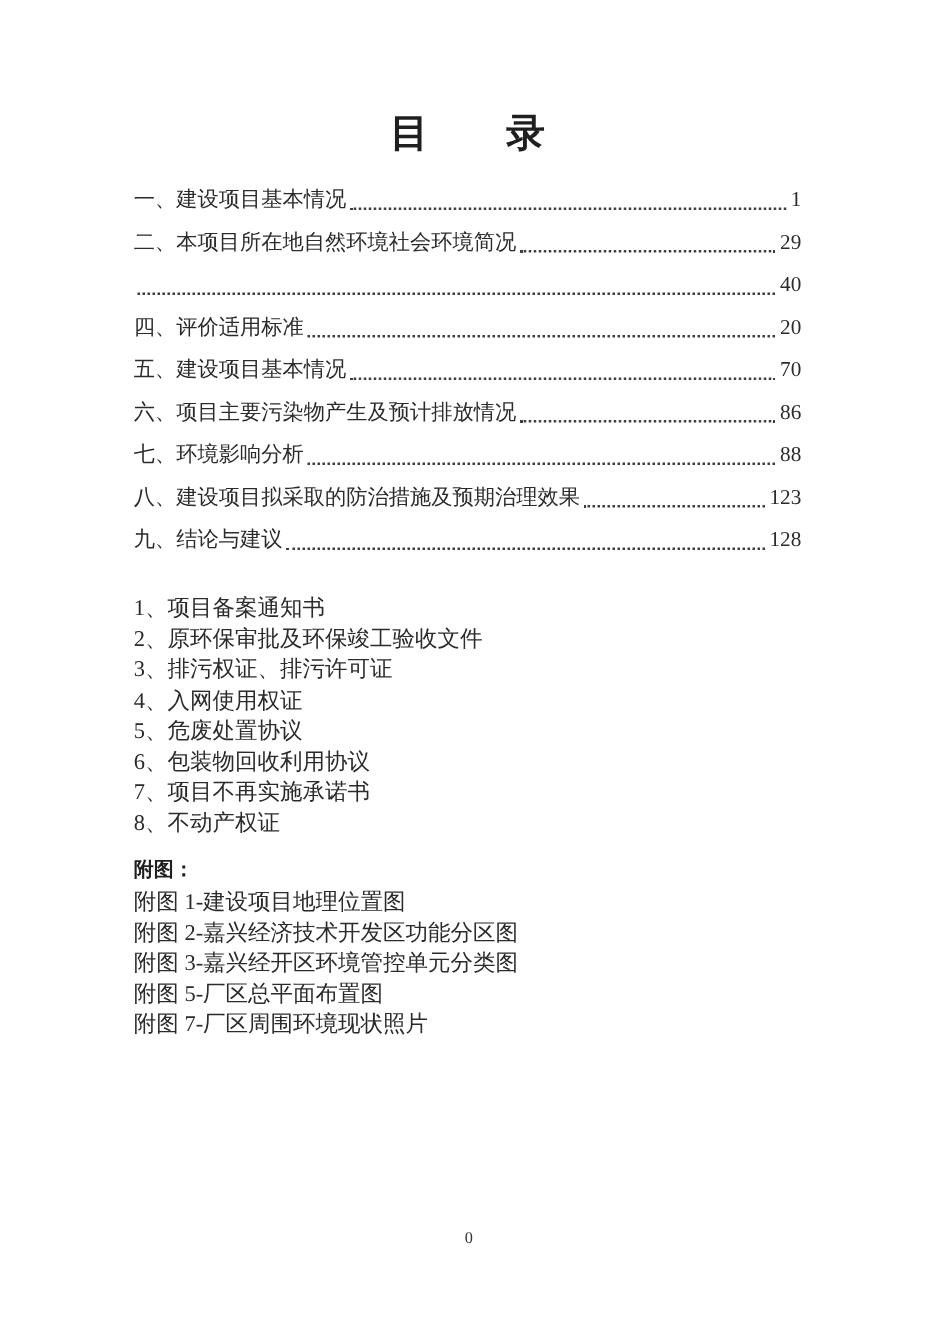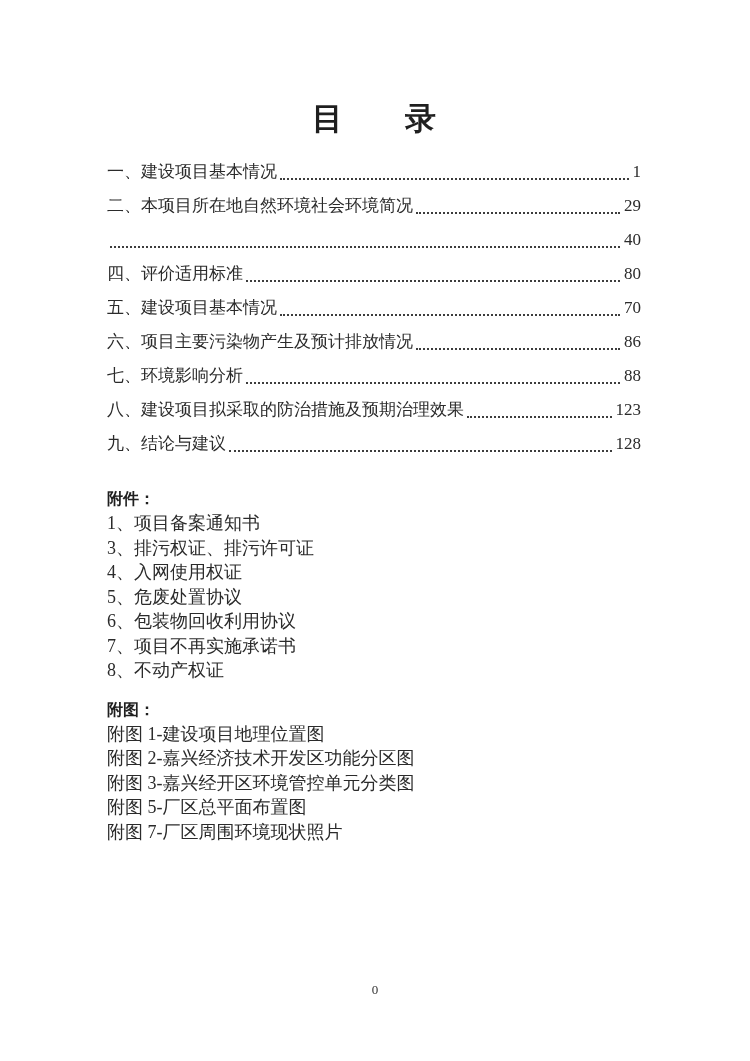--- a/index.html
+++ b/index.html
@@ -11,21 +11,21 @@
   .page {
     position: relative;
     width: 750px;
     height: 1061px;
     background: #ffffff;
     overflow: hidden;
   }
   .content {
     position: absolute;
     left: 107px;
-    top: 12px;
+    top: 0;
     width: 534px;
   }
   .doc-title {
     margin-top: 88px;
     text-align: center;
     font-size: 31px;
     font-weight: bold;
     line-height: 38px;
     color: #1f1f1f;
     white-space: pre;
@@ -96,21 +96,21 @@
         <span class="toc-leader"></span>
         <span class="toc-page">29</span>
       </div>
       <div class="toc-row">
         <span class="toc-leader"></span>
         <span class="toc-page">40</span>
       </div>
       <div class="toc-row">
         <span class="toc-label">四、评价适用标准</span>
         <span class="toc-leader"></span>
-        <span class="toc-page">80</span>
+        <span class="toc-page">20</span>
       </div>
       <div class="toc-row">
         <span class="toc-label">五、建设项目基本情况</span>
         <span class="toc-leader"></span>
         <span class="toc-page">70</span>
       </div>
       <div class="toc-row">
         <span class="toc-label">六、项目主要污染物产生及预计排放情况</span>
         <span class="toc-leader"></span>
         <span class="toc-page">86</span>
@@ -126,22 +126,22 @@
         <span class="toc-page">123</span>
       </div>
       <div class="toc-row">
         <span class="toc-label">九、结论与建议</span>
         <span class="toc-leader"></span>
         <span class="toc-page">128</span>
       </div>
     </div>
 
     <div class="section">
-      <div class="section-heading">附件：</div>
       <div class="section-item">1、项目备案通知书</div>
+      <div class="section-item">2、原环保审批及环保竣工验收文件</div>
       <div class="section-item">3、排污权证、排污许可证</div>
       <div class="section-item">4、入网使用权证</div>
       <div class="section-item">5、危废处置协议</div>
       <div class="section-item">6、包装物回收利用协议</div>
       <div class="section-item">7、项目不再实施承诺书</div>
       <div class="section-item">8、不动产权证</div>
     </div>
 
     <div class="section attached-figures">
       <div class="section-heading">附图：</div>

